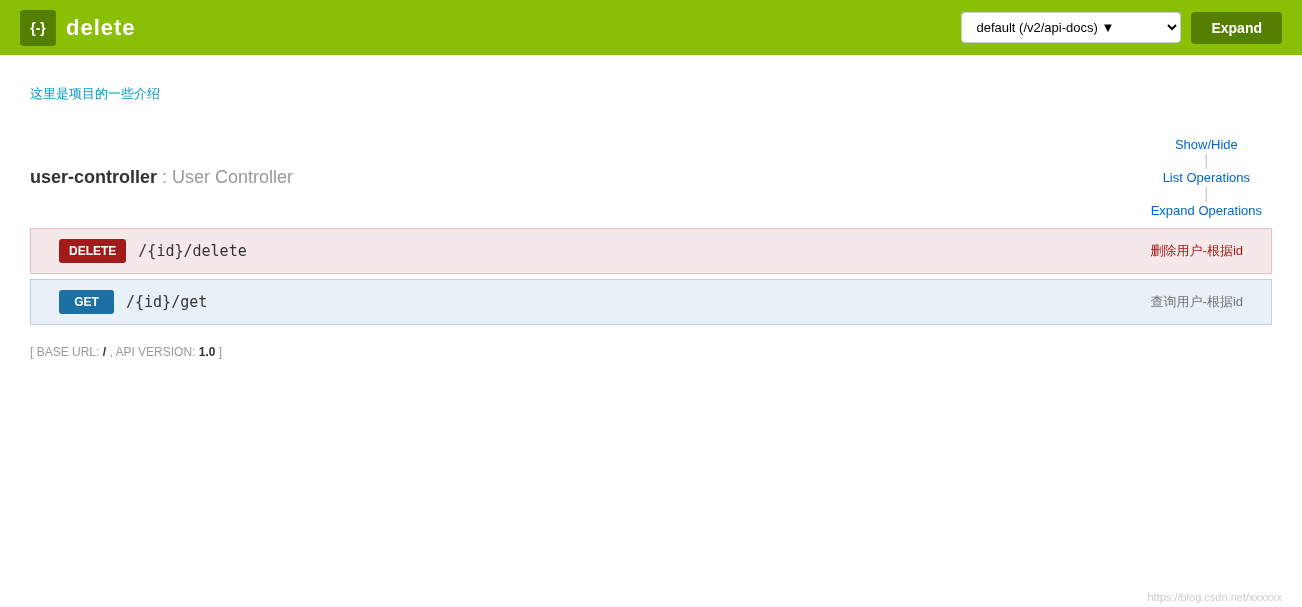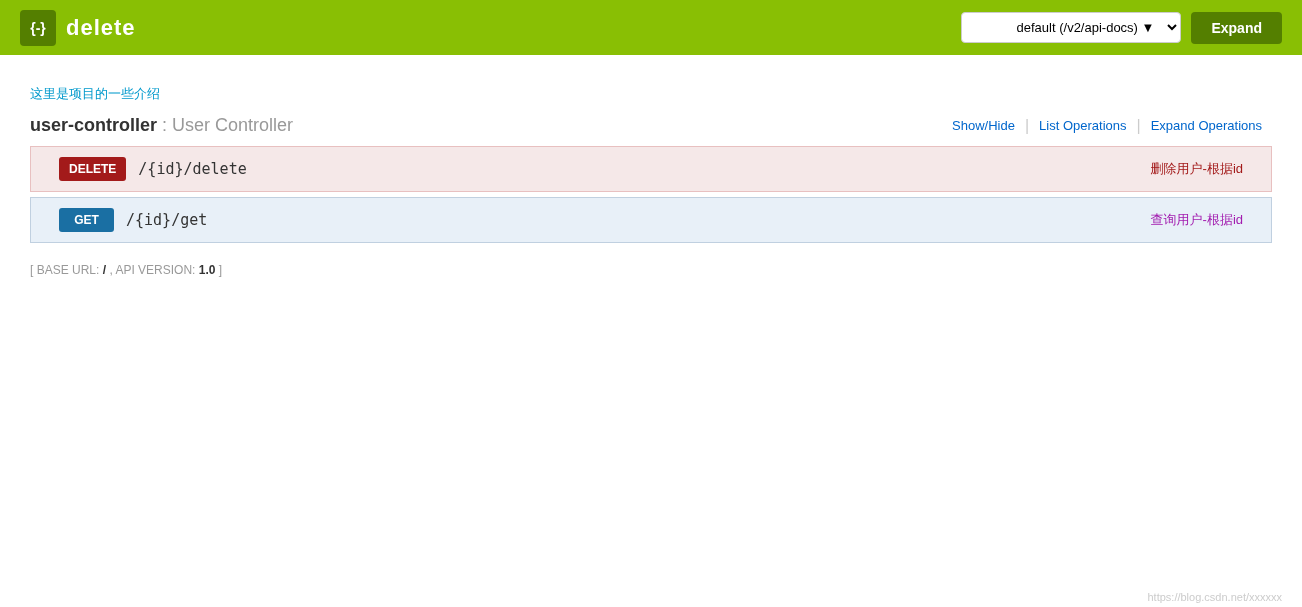--- a/index.html
+++ b/index.html
@@ -57,21 +57,20 @@
       gap: 10px;
     }
 
     .api-url-select {
       padding: 6px 10px;
       font-size: 13px;
       border: 1px solid #ccc;
       border-radius: 4px;
       background: white;
       min-width: 220px;
-      text-align: right;
     }
 
     .explore-button {
       background: #547f00;
       color: white;
       border: none;
       padding: 8px 20px;
       font-size: 14px;
       font-weight: bold;
       border-radius: 4px;
@@ -89,21 +88,21 @@
     .project-title {
       font-size: 28px;
       font-weight: bold;
       color: #333;
       margin-bottom: 8px;
     }
 
     .project-description {
       font-size: 13px;
       color: #0099cc;
-      margin-bottom: 12px;
+      margin-bottom: 34px;
     }
 
     
     .controller-section {
       margin-bottom: 20px;
     }
 
     .controller-header {
       display: flex;
       align-items: center;
@@ -124,20 +123,21 @@
     .controller-name .name-desc {
       color: #999;
       font-weight: normal;
     }
 
     .controller-actions {
       display: flex;
       align-items: center;
       gap: 0;
       font-size: 13px;
+      flex-direction: column;
     }
 
     .controller-action-link {
       color: #0066cc;
       text-decoration: none;
       cursor: pointer;
       padding: 0 10px;
     }
 
     .controller-actions-separator {
@@ -195,21 +195,21 @@
       color: #333;
       font-family: monospace;
     }
 
     .endpoint-desc {
       font-size: 13px;
       color: #a31a1a;
     }
 
     .endpoint-desc.get-desc {
-      color: #a21caf;
+      color: #737373;
       margin-left: 48px;
     }
 
     
     .footer-info {
       margin-top: 20px;
       font-size: 12px;
       color: #999;
     }
 

